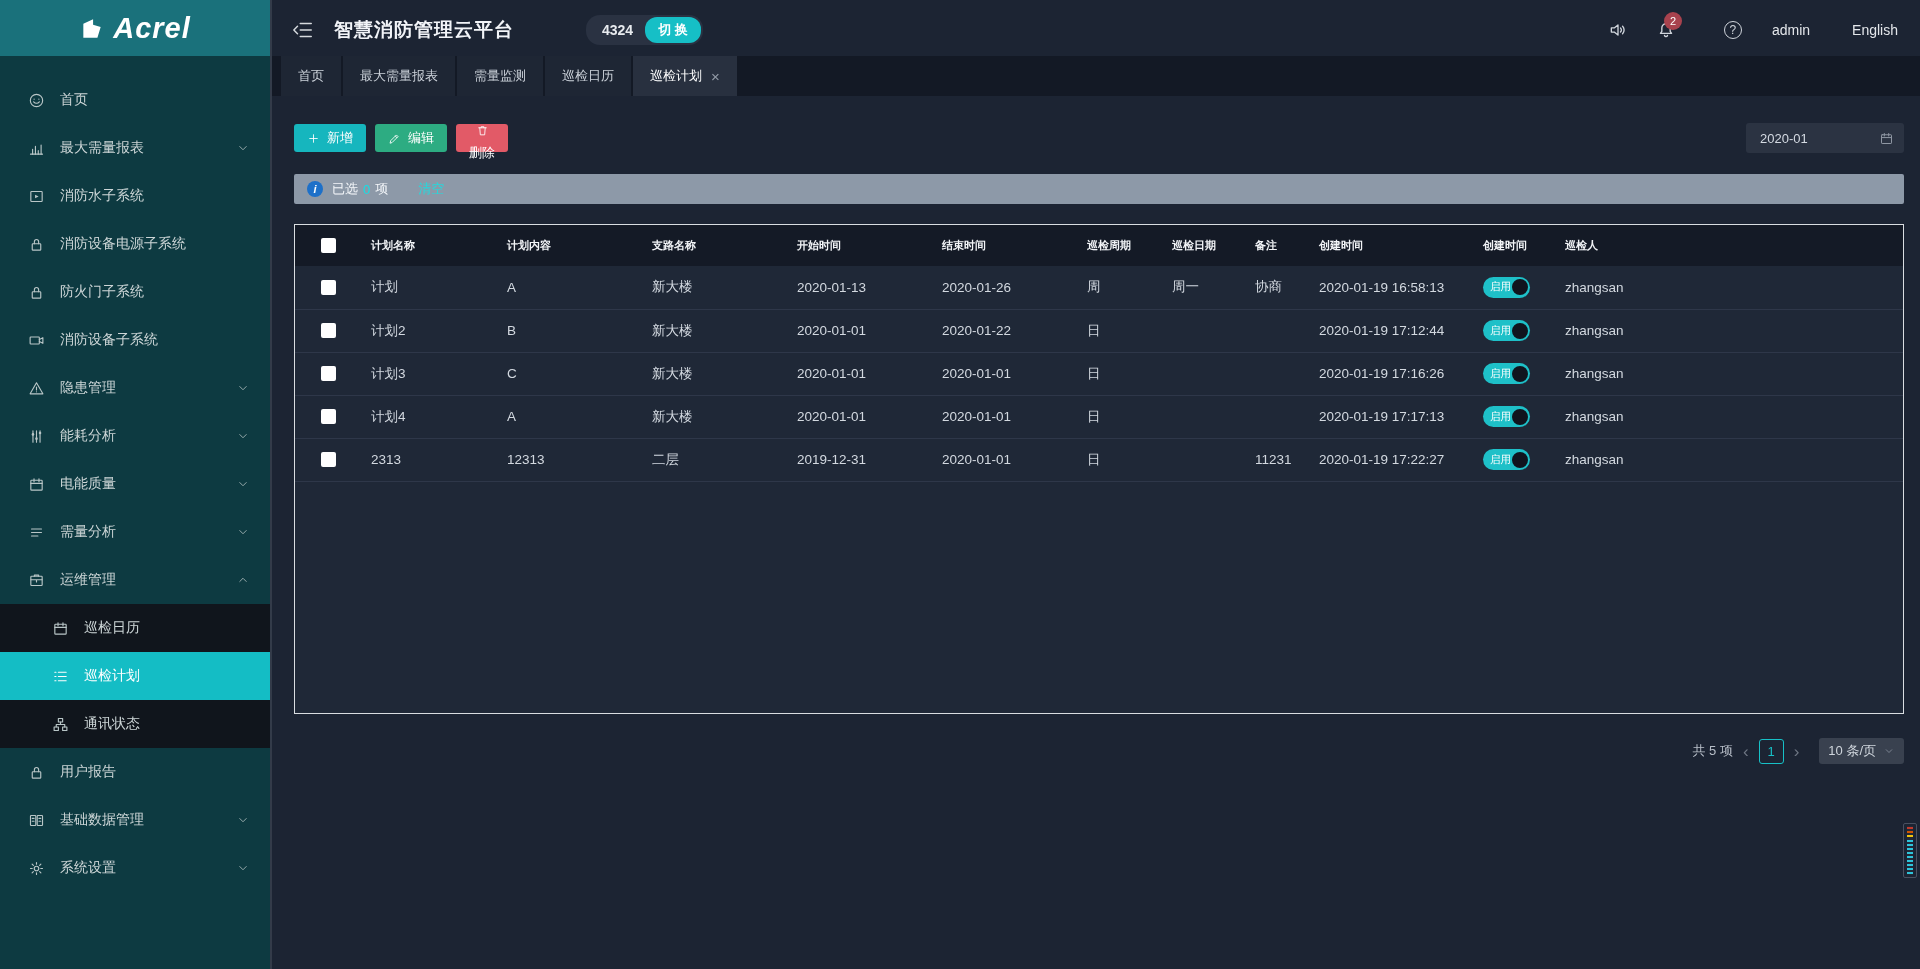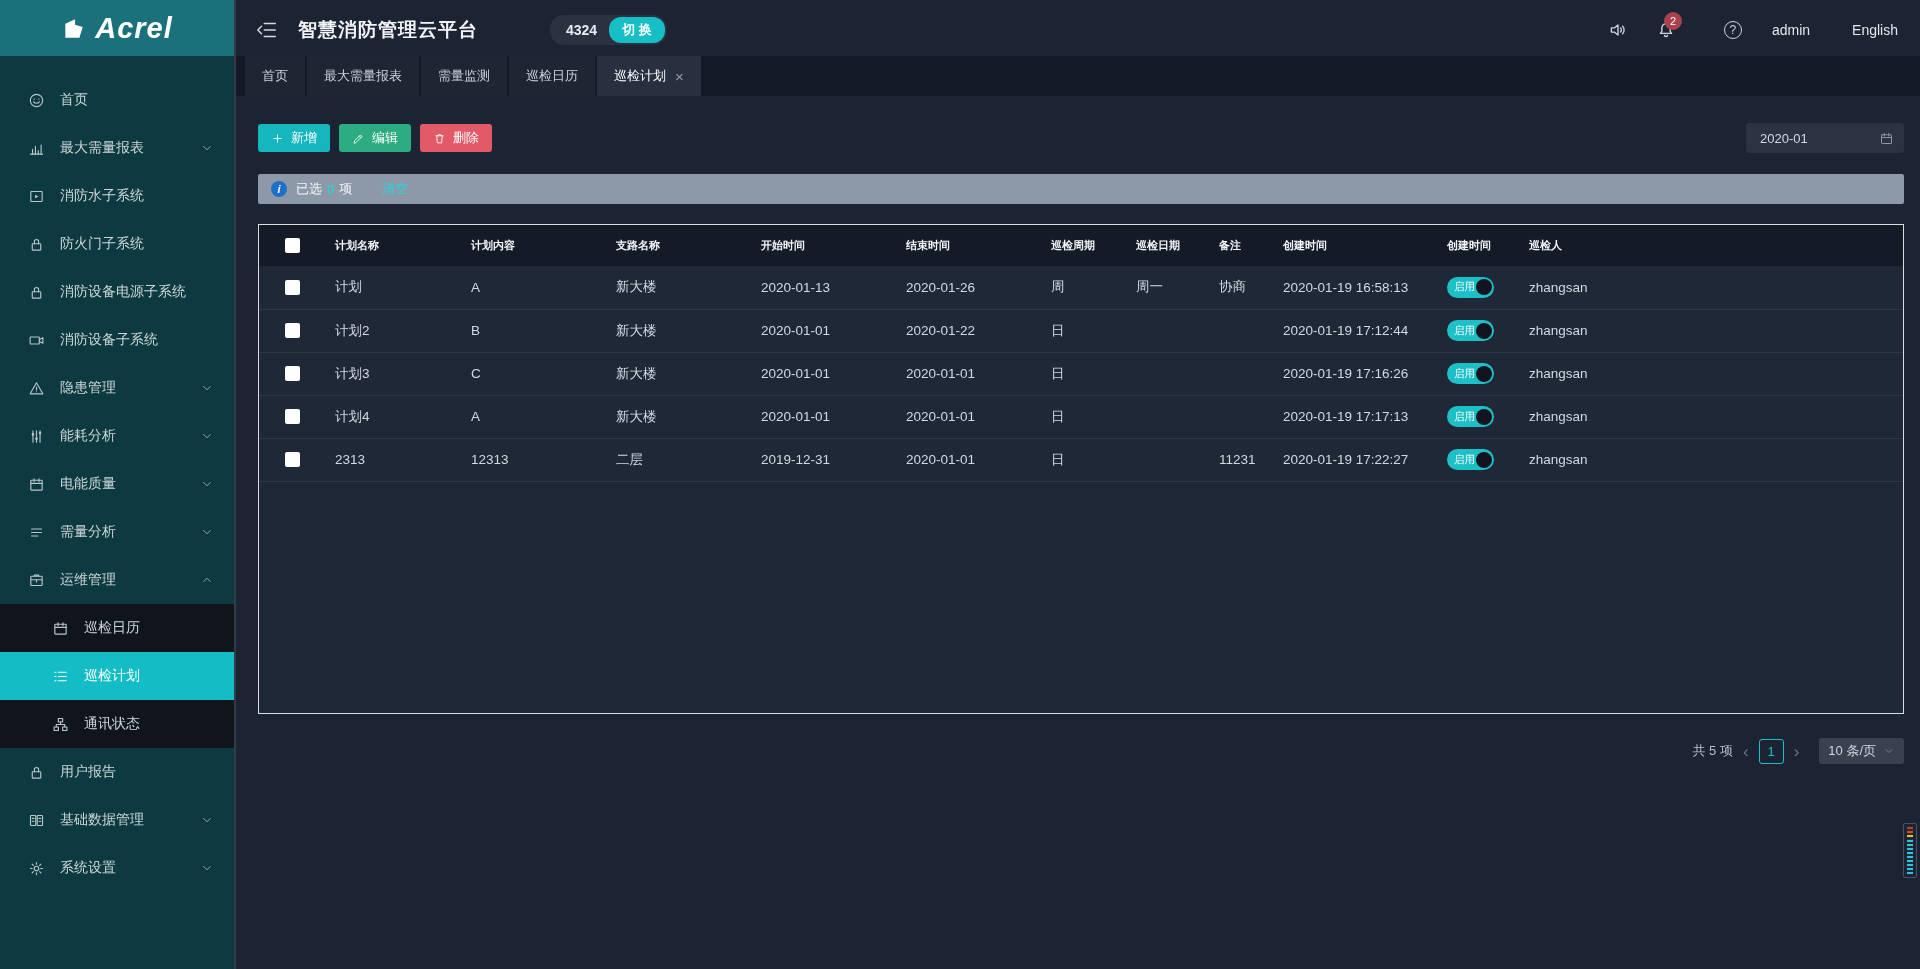--- a/index.html
+++ b/index.html
@@ -1,21 +1,21 @@
 <!DOCTYPE html>
 <html><head>
 <meta charset="utf-8">
 <style>
   * { box-sizing: border-box; margin: 0; padding: 0; }
   html,body { width:1920px; height:969px; overflow:hidden; }
   body { font-family:"Liberation Sans", sans-serif; background:#1c2433; color:#e6e9ee; position:relative; }
   .app { display:flex; height:100%; }
 
   
-  .sidebar { width:236px; flex-shrink:0; background:#0d3a41; border-right:2px solid #333b49; display:flex; flex-direction:column; overflow:hidden;text-align:center; }
+  .sidebar { width:272px; flex-shrink:0; background:#0d3a41; border-right:2px solid #333b49; display:flex; flex-direction:column; overflow:hidden;text-align:center; }
   .logo { height:56px; background:#1a717b; display:flex; align-items:center; justify-content:center; gap:8px; }
   .logo svg { display:block; }
   .logo-text { font-size:29px; font-weight:bold; font-style:italic; color:#ffffff; letter-spacing:1px; }
   .nav { padding-top:20px; flex:1; }
   .nav-item { height:48px; display:flex; align-items:center; padding-left:28px; gap:15px; font-size:14px; color:#cdd6d7; cursor:pointer; position:relative; white-space:nowrap; }
   .nav-item .icon { width:17px; height:17px; display:flex; align-items:center; justify-content:center; color:#b9c6c7; }
   .nav-item .chev { position:absolute; right:20px; color:#9fb0b1; width:14px; height:14px; }
   .submenu { background:#10151c; }
   .submenu .nav-item { padding-left:52px; }
   .submenu .nav-item.active { background:#14bdc5; color:#ffffff; }
@@ -44,21 +44,21 @@
   .tab-close { color:#949ca8; margin-left:9px; font-size:15px; cursor:pointer; }
 
   .content { flex:1; padding:27px 16px 0 22px; position:relative; }
 
   
   .toolbar { display:flex; align-items:center; }
   .btn { height:28px; border:none; border-radius:3px; padding:0 13px; font-size:13px; color:#fff; display:inline-flex; align-items:center; gap:7px; cursor:pointer; margin-right:9px; font-family:inherit; }
   .btn .icon { width:13px; height:13px; display:flex; }
   .btn-add { background:#16b6be; }
   .btn-edit { background:#2dac82; }
-  .btn-del { background:#e25a67; }
+  .btn-del { background:#e25a67;flex-direction:column; }
   .datepicker { margin-left:auto; width:158px; height:30px; background:#2b3342; border-radius:3px; display:flex; align-items:center; padding:0 10px 0 14px; color:#d4dae2; font-size:13px; cursor:pointer; }
   .datepicker .icon { margin-left:auto; width:15px; height:15px; color:#8f97a3; }
 
   
   .selectbar { margin-top:21px; height:30px; background:#8d99a8; border-radius:2px; display:flex; align-items:center; padding:0 13px; font-size:13px; color:#f4f7fa; }
   .info-ic { width:16px; height:16px; border-radius:50%; background:#1d70c9; color:#fff; font-size:11px; font-style:italic; font-weight:bold; display:flex; align-items:center; justify-content:center; margin-right:9px; }
   .sel-count { color:#15e0e6; margin:0 5px; }
   .sel-clear { color:#25d9dd; margin-left:30px; cursor:pointer; text-decoration:none; }
 
   
@@ -137,30 +137,30 @@
           </span>
         <span>消防水子系统</span>
       </div>
       <div class="nav-item">
         <span class="icon">
             <svg viewBox="0 0 24 24" width="100%" height="100%" fill="none" stroke="currentColor" stroke-width="1.6" stroke-linecap="round" stroke-linejoin="round">
               <rect x="6" y="11" width="12" height="9" rx="1"></rect>
               <path d="M9 11V8a3 3 0 016 0v3"></path>
             </svg>
           </span>
-        <span>防火门子系统</span>
+        <span>消防设备电源子系统</span>
       </div>
       <div class="nav-item">
         <span class="icon">
             <svg viewBox="0 0 24 24" width="100%" height="100%" fill="none" stroke="currentColor" stroke-width="1.6" stroke-linecap="round" stroke-linejoin="round">
               <rect x="6" y="11" width="12" height="9" rx="1"></rect>
               <path d="M9 11V8a3 3 0 016 0v3"></path>
             </svg>
           </span>
-        <span>消防设备电源子系统</span>
+        <span>防火门子系统</span>
       </div>
       <div class="nav-item">
         <span class="icon">
             <svg viewBox="0 0 24 24" width="100%" height="100%" fill="none" stroke="currentColor" stroke-width="1.6" stroke-linecap="round" stroke-linejoin="round">
               <rect x="3" y="7" width="13" height="10" rx="1"></rect>
               <path d="M16 10.5l5-2.5v8l-5-2.5"></path>
             </svg>
           </span>
         <span>消防设备子系统</span>
       </div>

